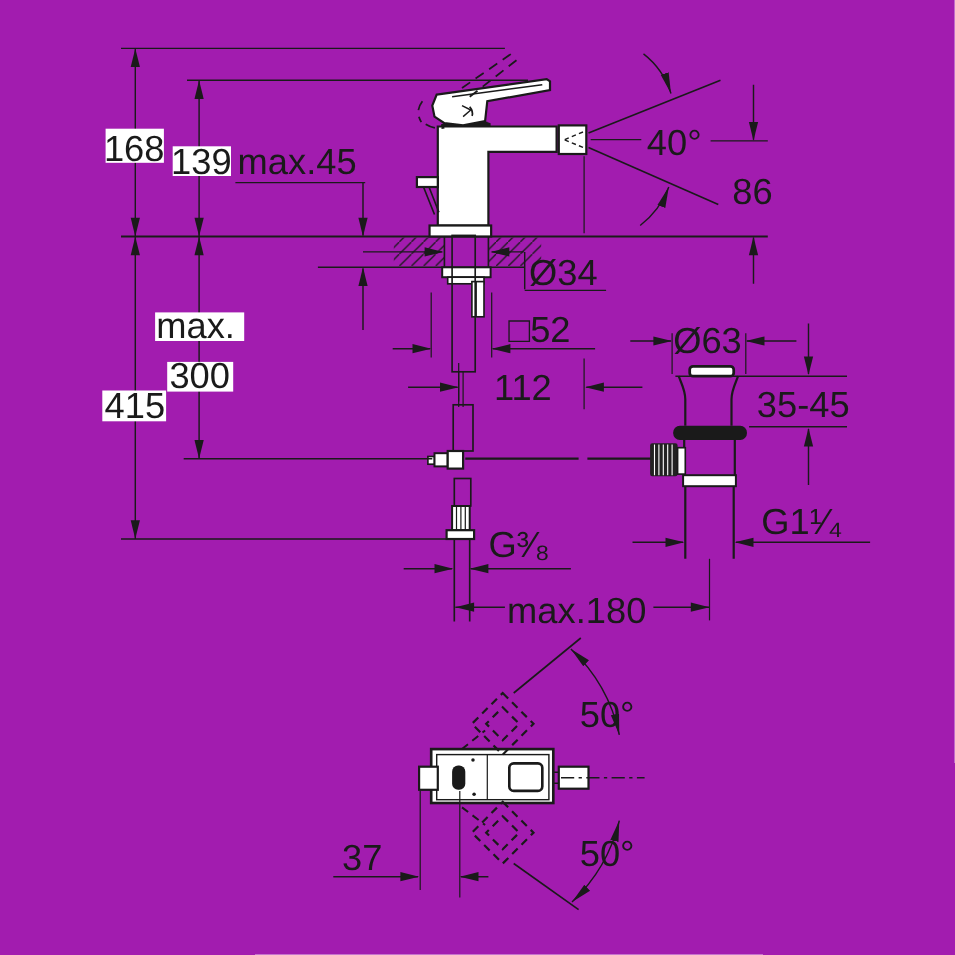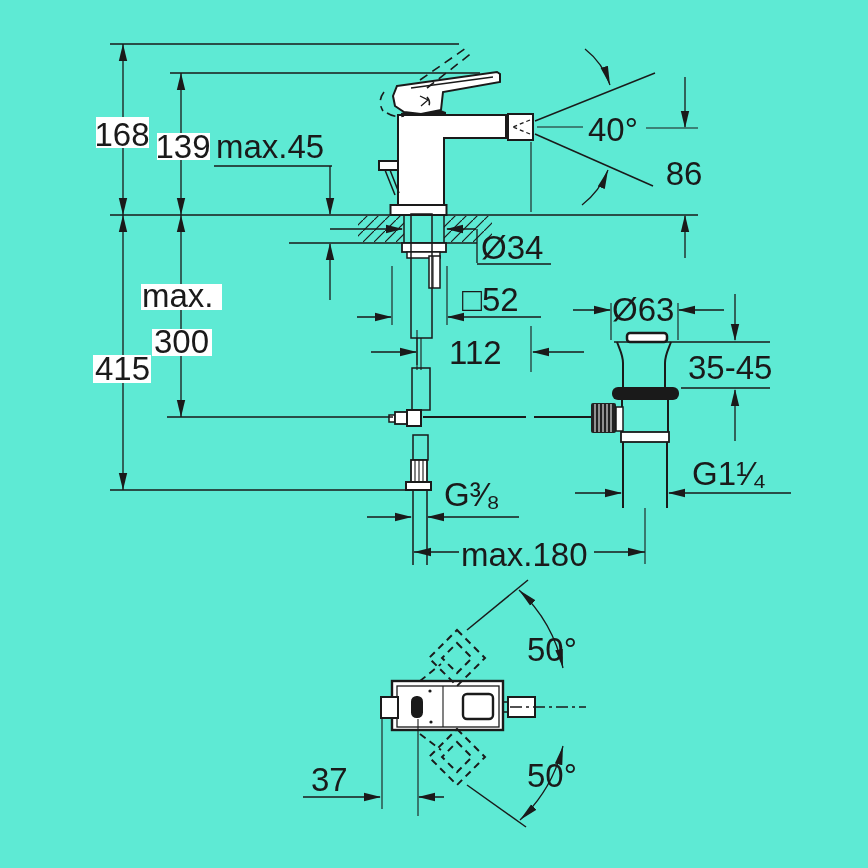--- a/index.html
+++ b/index.html
@@ -1,16 +1,16 @@
 <!DOCTYPE html>
 <html><head>
 <meta charset="utf-8">
 <style>
   html,body{margin:0;padding:0;background:#fff;}
-  #stage{width:868px;height:868px;background:#5eead4;position:relative;overflow:hidden;}
+  #stage{width:868px;height:868px;background:#a21caf;position:relative;overflow:hidden;}
   svg{display:block;}
   svg text{font-family:"Liberation Sans","DejaVu Sans",sans-serif;font-size:33px;fill:#1a1a1a;}
   .s11{stroke:#1a1a1a;stroke-width:1.1;fill:none}
   .s13{stroke:#1a1a1a;stroke-width:1.3;fill:none}
   .s15{stroke:#1a1a1a;stroke-width:1.5;fill:none}
   .s16{stroke:#1a1a1a;stroke-width:1.6;fill:none}
   .s18{stroke:#1a1a1a;stroke-width:1.8;fill:none}
   .s2{stroke:#1a1a1a;stroke-width:2;fill:none}
   .s24{stroke:#1a1a1a;stroke-width:2.4;fill:none}
   .s25{stroke:#1a1a1a;stroke-width:2.5;fill:none}

